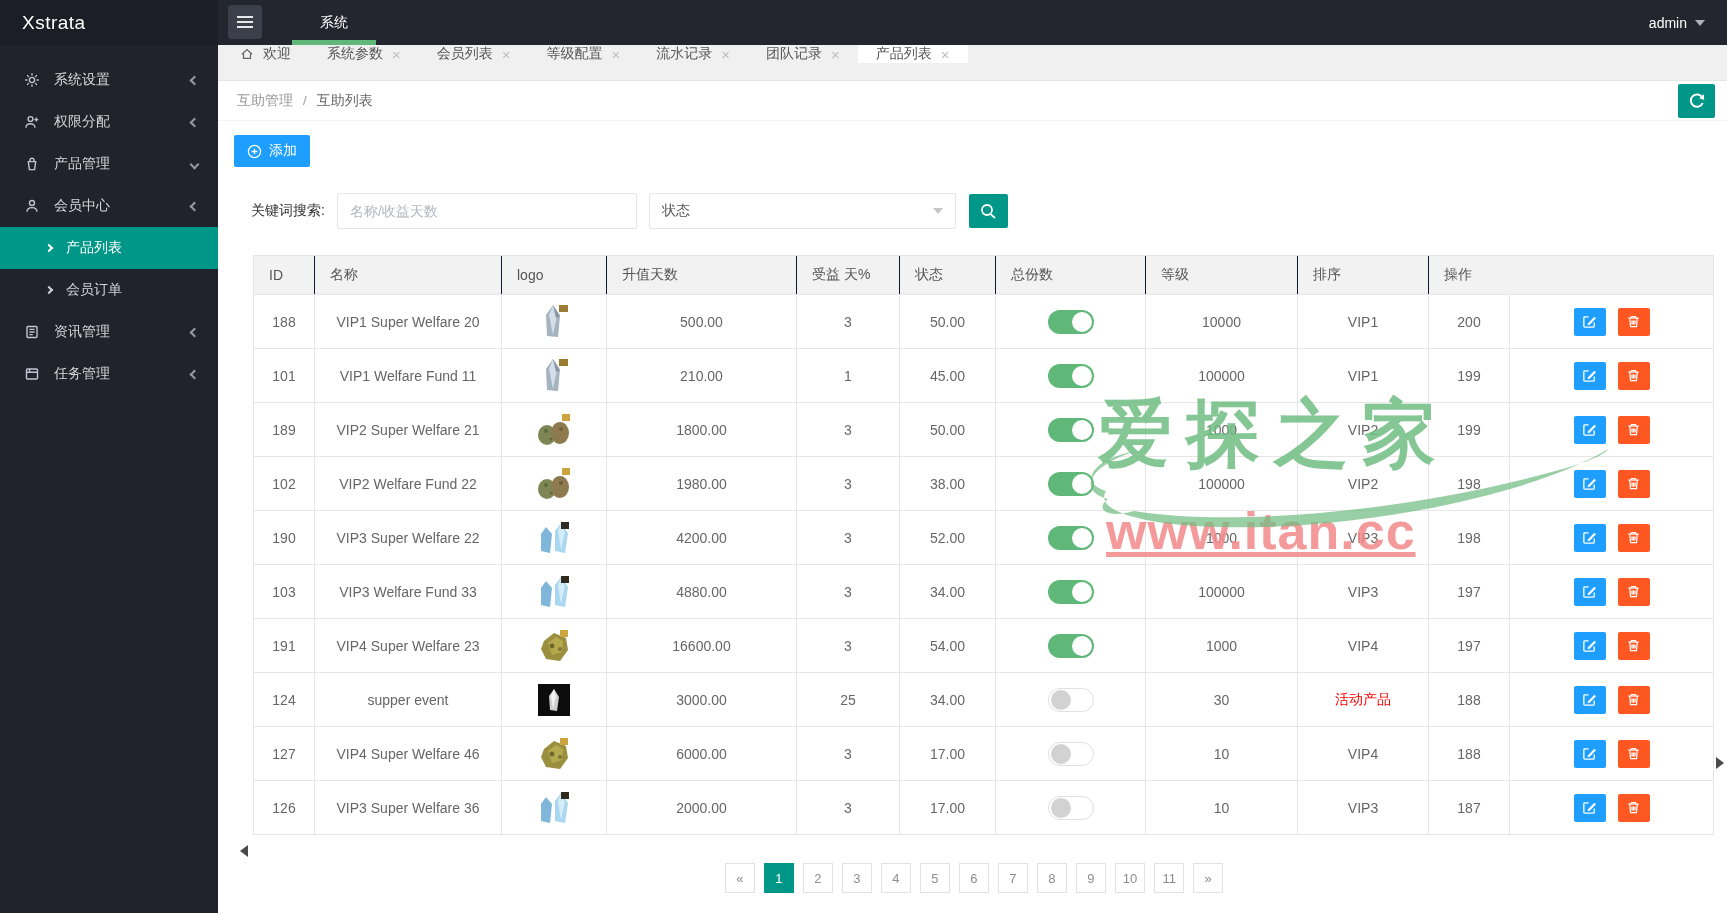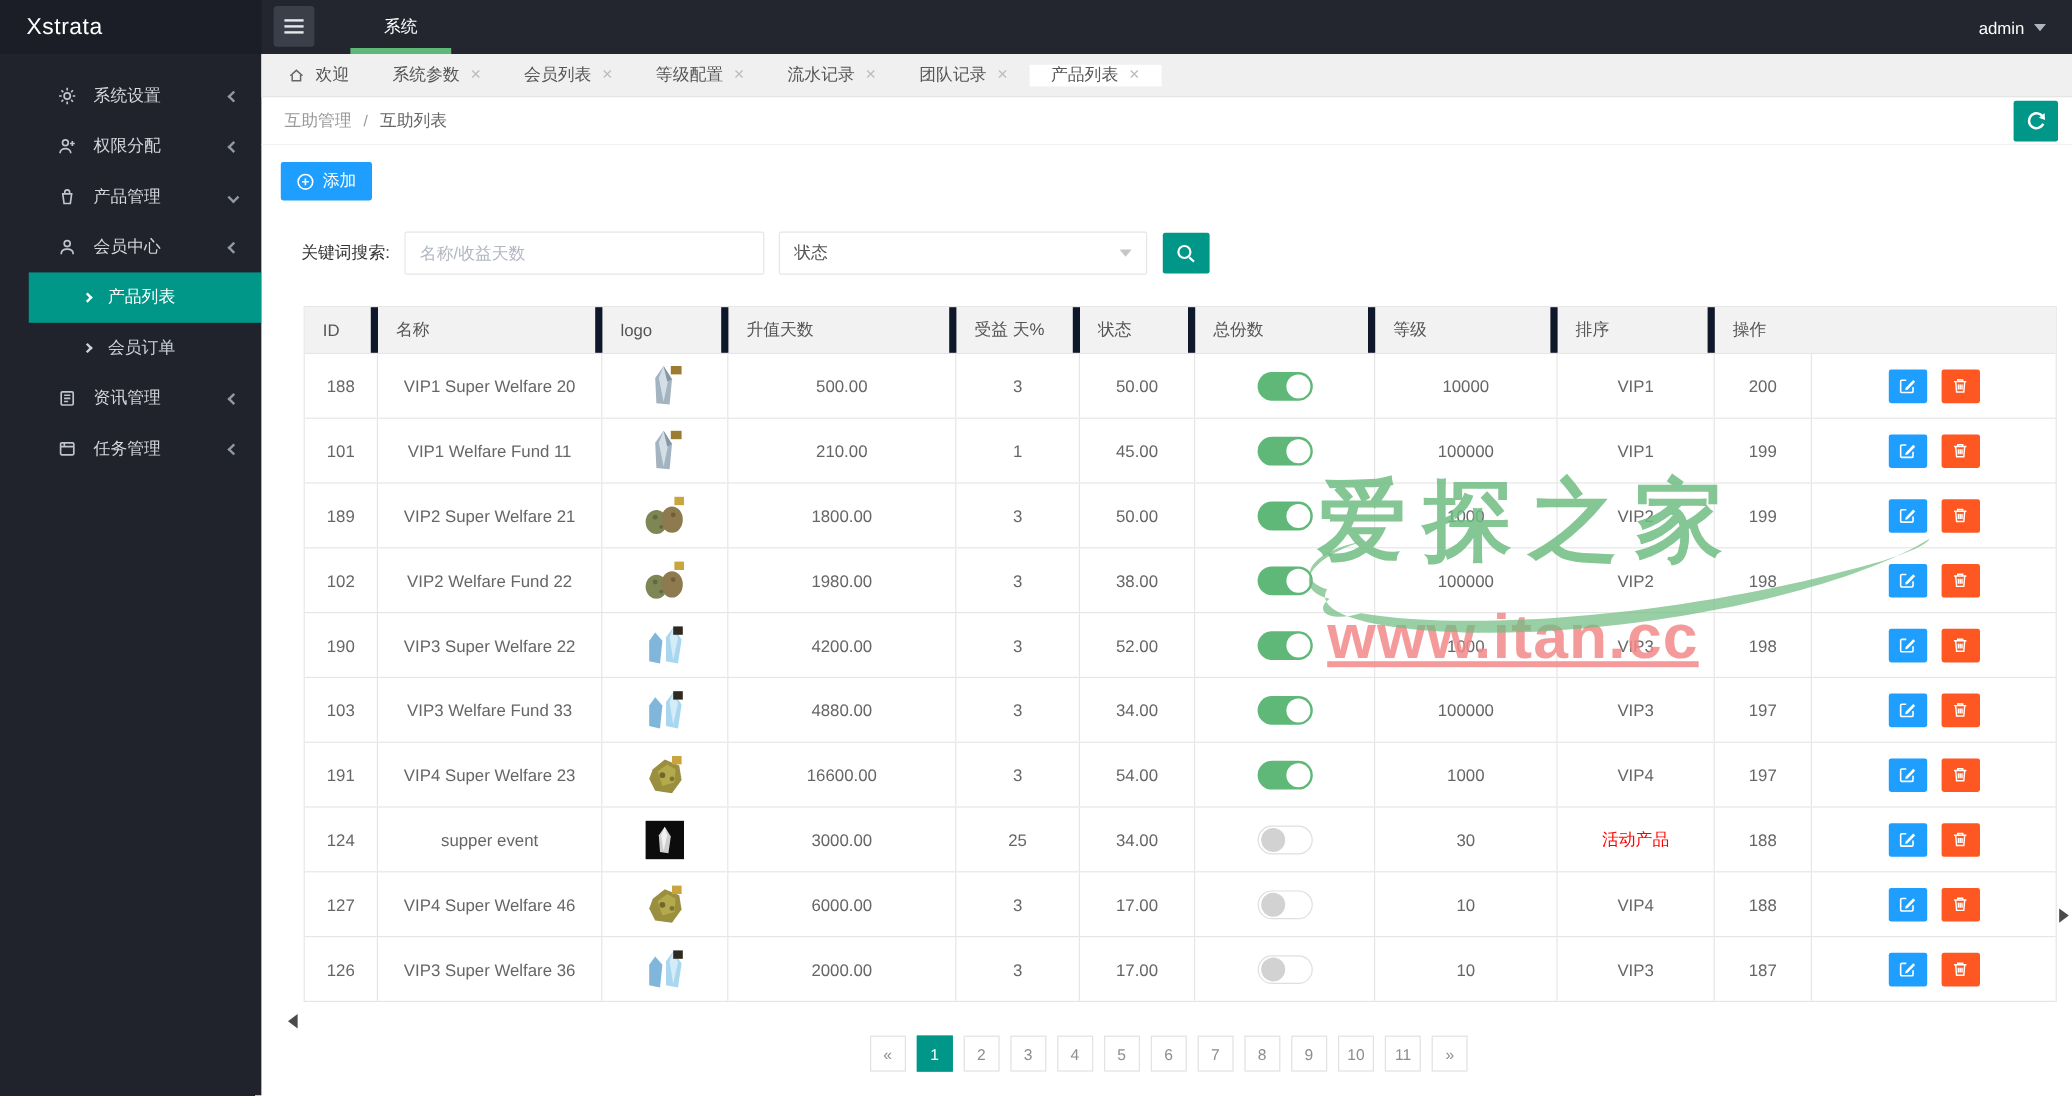--- a/index.html
+++ b/index.html
@@ -17,39 +17,39 @@
   .top-menu-item { position:relative; margin-left:30px; display:flex; align-items:center;
     padding:0 28px; font-size:14px; cursor:pointer; }
   .menu-underline { position:absolute; left:0; right:0; bottom:0; height:5px; background:#5FB878; }
   .top-right { margin-left:auto; display:flex; align-items:center; gap:8px; padding-right:22px;
     font-size:14px; cursor:pointer; }
   .caret-down { width:0; height:0; border-left:5px solid transparent; border-right:5px solid transparent;
     border-top:6px solid #aeb3bd; display:inline-block; }
 
   
   .body-row { flex:1; display:flex; min-height:0; }
-  .sidebar { width:218px; flex:0 0 218px; background:#20232c; padding-top:14px; color:#d5d7dd;padding-left:24px; }
+  .sidebar { width:218px; flex:0 0 218px; background:#20232c; padding-top:14px; color:#d5d7dd; }
   .side-item { height:42px; display:flex; align-items:center; gap:14px; padding:0 20px 0 24px;
     font-size:14px; cursor:pointer; }
   .side-item .side-icon { color:#bfc4cf; display:flex; }
   .side-item .arr { margin-left:auto; }
   .chev { display:inline-block; width:7px; height:7px; border-left:2px solid #9298a4; border-bottom:2px solid #9298a4; }
   .chev.l { transform:rotate(45deg); }
   .chev.d { transform:rotate(-45deg); }
   .chev.r { transform:rotate(225deg); width:6px; height:6px; }
   .side-sub { height:42px; display:flex; align-items:center; gap:14px; padding-left:46px;
     font-size:14px; color:#cfd2da; cursor:pointer; }
   .side-sub .chev { border-color:#cfd2da; }
   .side-sub.active { background:#009688; color:#fff; }
   .side-sub.active .chev { border-color:#fff; }
 
   .main { flex:1; display:flex; flex-direction:column; background:#fff; position:relative; min-width:0; }
 
   
-  .tabsbar { flex:0 0 36px; background:#f0f0f0; border-bottom:1px solid #e5e5e5; display:flex; align-items:center; padding-left:4px; }
+  .tabsbar { flex:0 0 36px; background:#f0f0f0; border-bottom:1px solid #e5e5e5; display:flex; align-items:flex-start; padding-left:4px; }
   .tab { display:flex; align-items:center; gap:9px; padding:0 18px; font-size:14px; color:#555; cursor:pointer; }
   .tab.active { background:#fff; }
   .tab .tab-close { color:#bdbdbd; font-size:15px; line-height:1; }
   .tab .home { color:#666; display:flex; }
 
   
   .bcbar { flex:0 0 40px; display:flex; align-items:center; padding:0 12px 0 19px; border-bottom:1px solid #f2f2f2; }
   .bc-parent { color:#999; font-size:14px; cursor:pointer;text-align:center; }
   .bc-sep { color:#999; font-size:13px; margin:0 10px; }
   .bc-cur { color:#666; font-size:14px; }
@@ -68,21 +68,21 @@
   .status-select { margin-left:12px; width:307px; height:36px; border:1px solid #e6e6e6; border-radius:2px;
     display:flex; align-items:center; padding:0 12px; font-size:14px; color:#555; cursor:pointer; }
   .status-select .caret-down { margin-left:auto; border-top-color:#c6c6c6; }
   .search-btn { margin-left:13px; width:39px; height:34px; background:#009688; border:none; border-radius:2px;
     display:flex; align-items:center; justify-content:center; cursor:pointer; }
 
   
   .table { --cols:61px 187px 105px 190px 103px 96px 150px 152px 131px 81px 203px;
     margin:26px 0 0 19px; width:1461px; border:1px solid #e6e6e6; font-size:14px; color:#666; background:#fff; }
   .thead { display:grid; grid-template-columns:var(--cols); background:#f2f2f2; height:38px; color:#555; }
-  .th { display:flex; align-items:center; padding-left:15px; border-right:6px solid #0f172a; }
+  .th { display:flex; align-items:center; padding-left:15px; border-right:1px solid #0f172a; }
   .th:last-child { border-right:none; }
   .trow { display:grid; grid-template-columns:var(--cols); height:54px; border-top:1px solid #e6e6e6; }
   .td { display:flex; align-items:center; justify-content:center; border-right:1px solid #e6e6e6; overflow:hidden; }
   .td:last-child { border-right:none; }
   .td.red { color:#ff0000; }
   .logo-img { display:flex; align-items:center; justify-content:center; }
 
   .toggle { width:46px; height:24px; border-radius:12px; display:inline-flex; align-items:center; cursor:pointer; }
   .toggle.on { background:#5FB878; justify-content:flex-end; padding-right:2px; }
   .toggle.off { background:#fff; border:1px solid #dfdfdf; justify-content:flex-start; padding-left:2px; }

